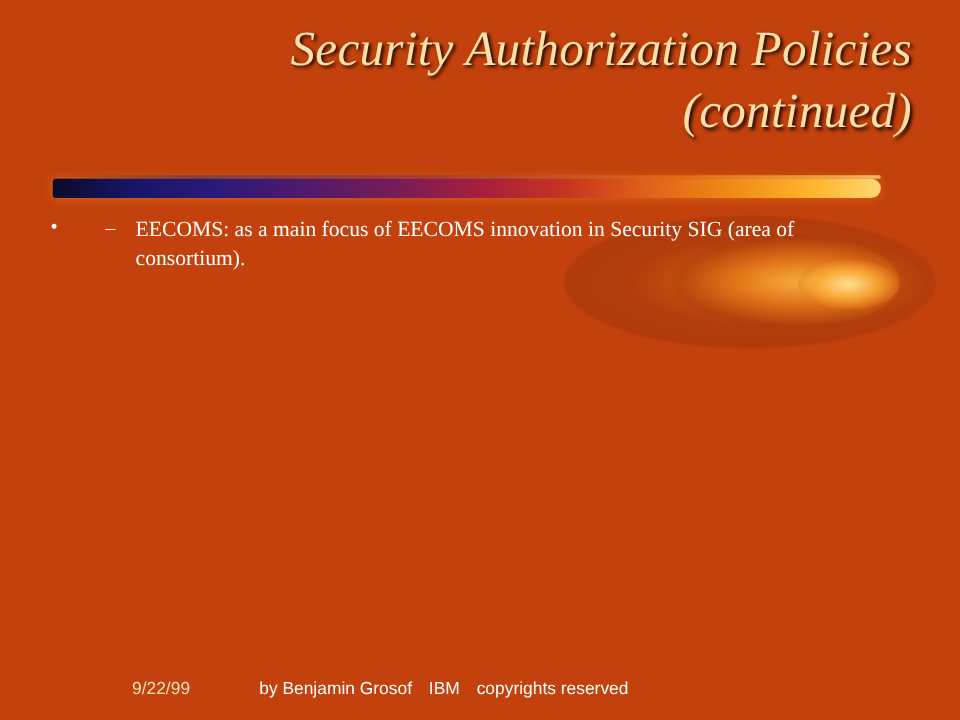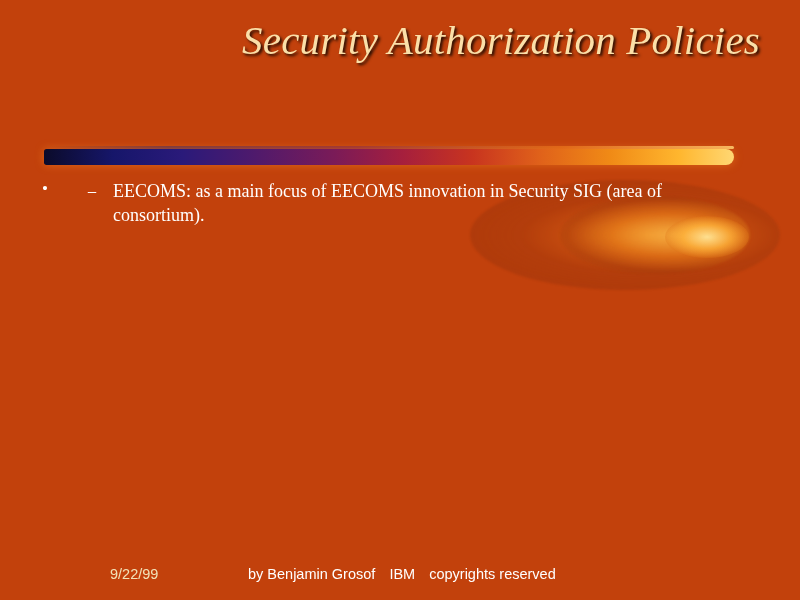--- a/index.html
+++ b/index.html
@@ -187,34 +187,35 @@
   }
   #footer-date {
     position: absolute;
     left: 66px;
     top: 4px;
     white-space: nowrap;
     margin-left: 44px;
   }
   #footer-credit {
     position: absolute;
-    left: 248px;
+    left: 216px;
     top: 4px;
     white-space: nowrap;
     color: #FFFFFF;
   }
   .credit-seg { margin-right: 10px; }
 </style>
 </head>
 <body>
 
 <div id="slide">
 
   <div id="title-block">
     <div class="title-line">Security Authorization Policies</div>
+    <div class="title-line">(continued)</div>
   </div>
 
   <div id="comet-wrap">
     <div class="glow" id="glow-outer"></div>
     <div class="glow" id="glow-mid"></div>
     <div id="comet-bar-thin"></div>
     <div id="comet-bar"></div>
     <div class="glow" id="glow-head"></div>
   </div>
 

